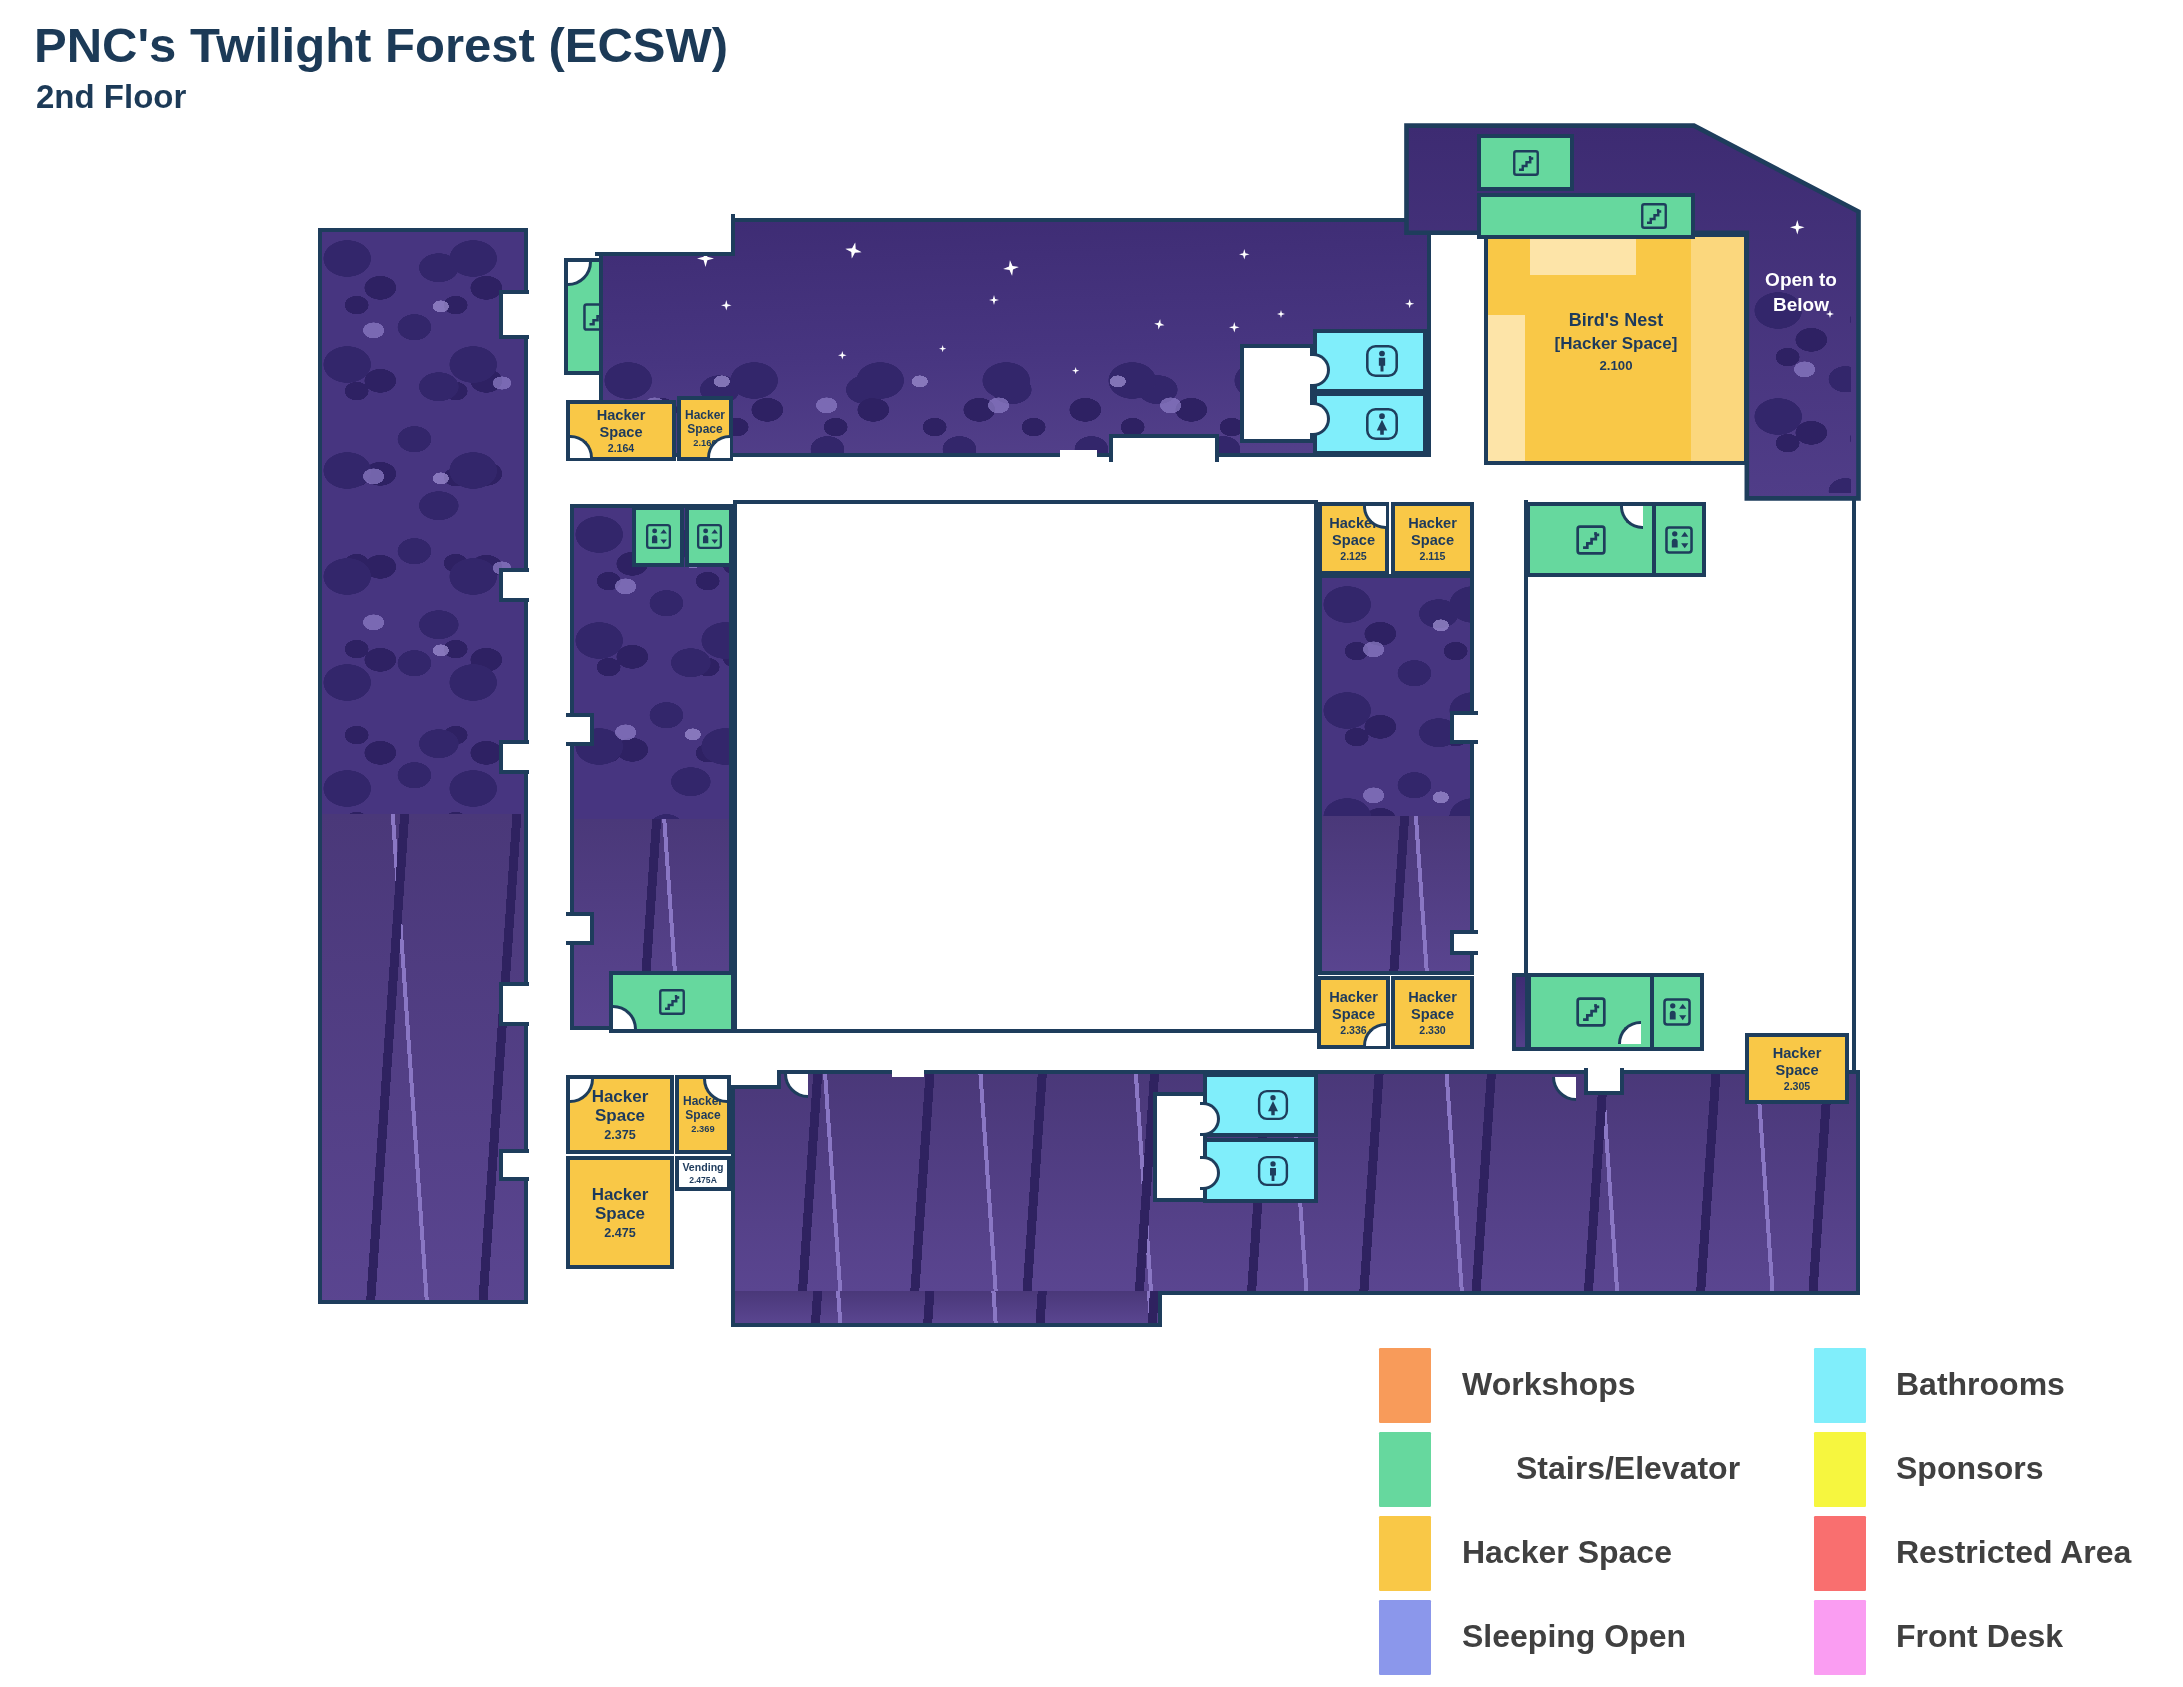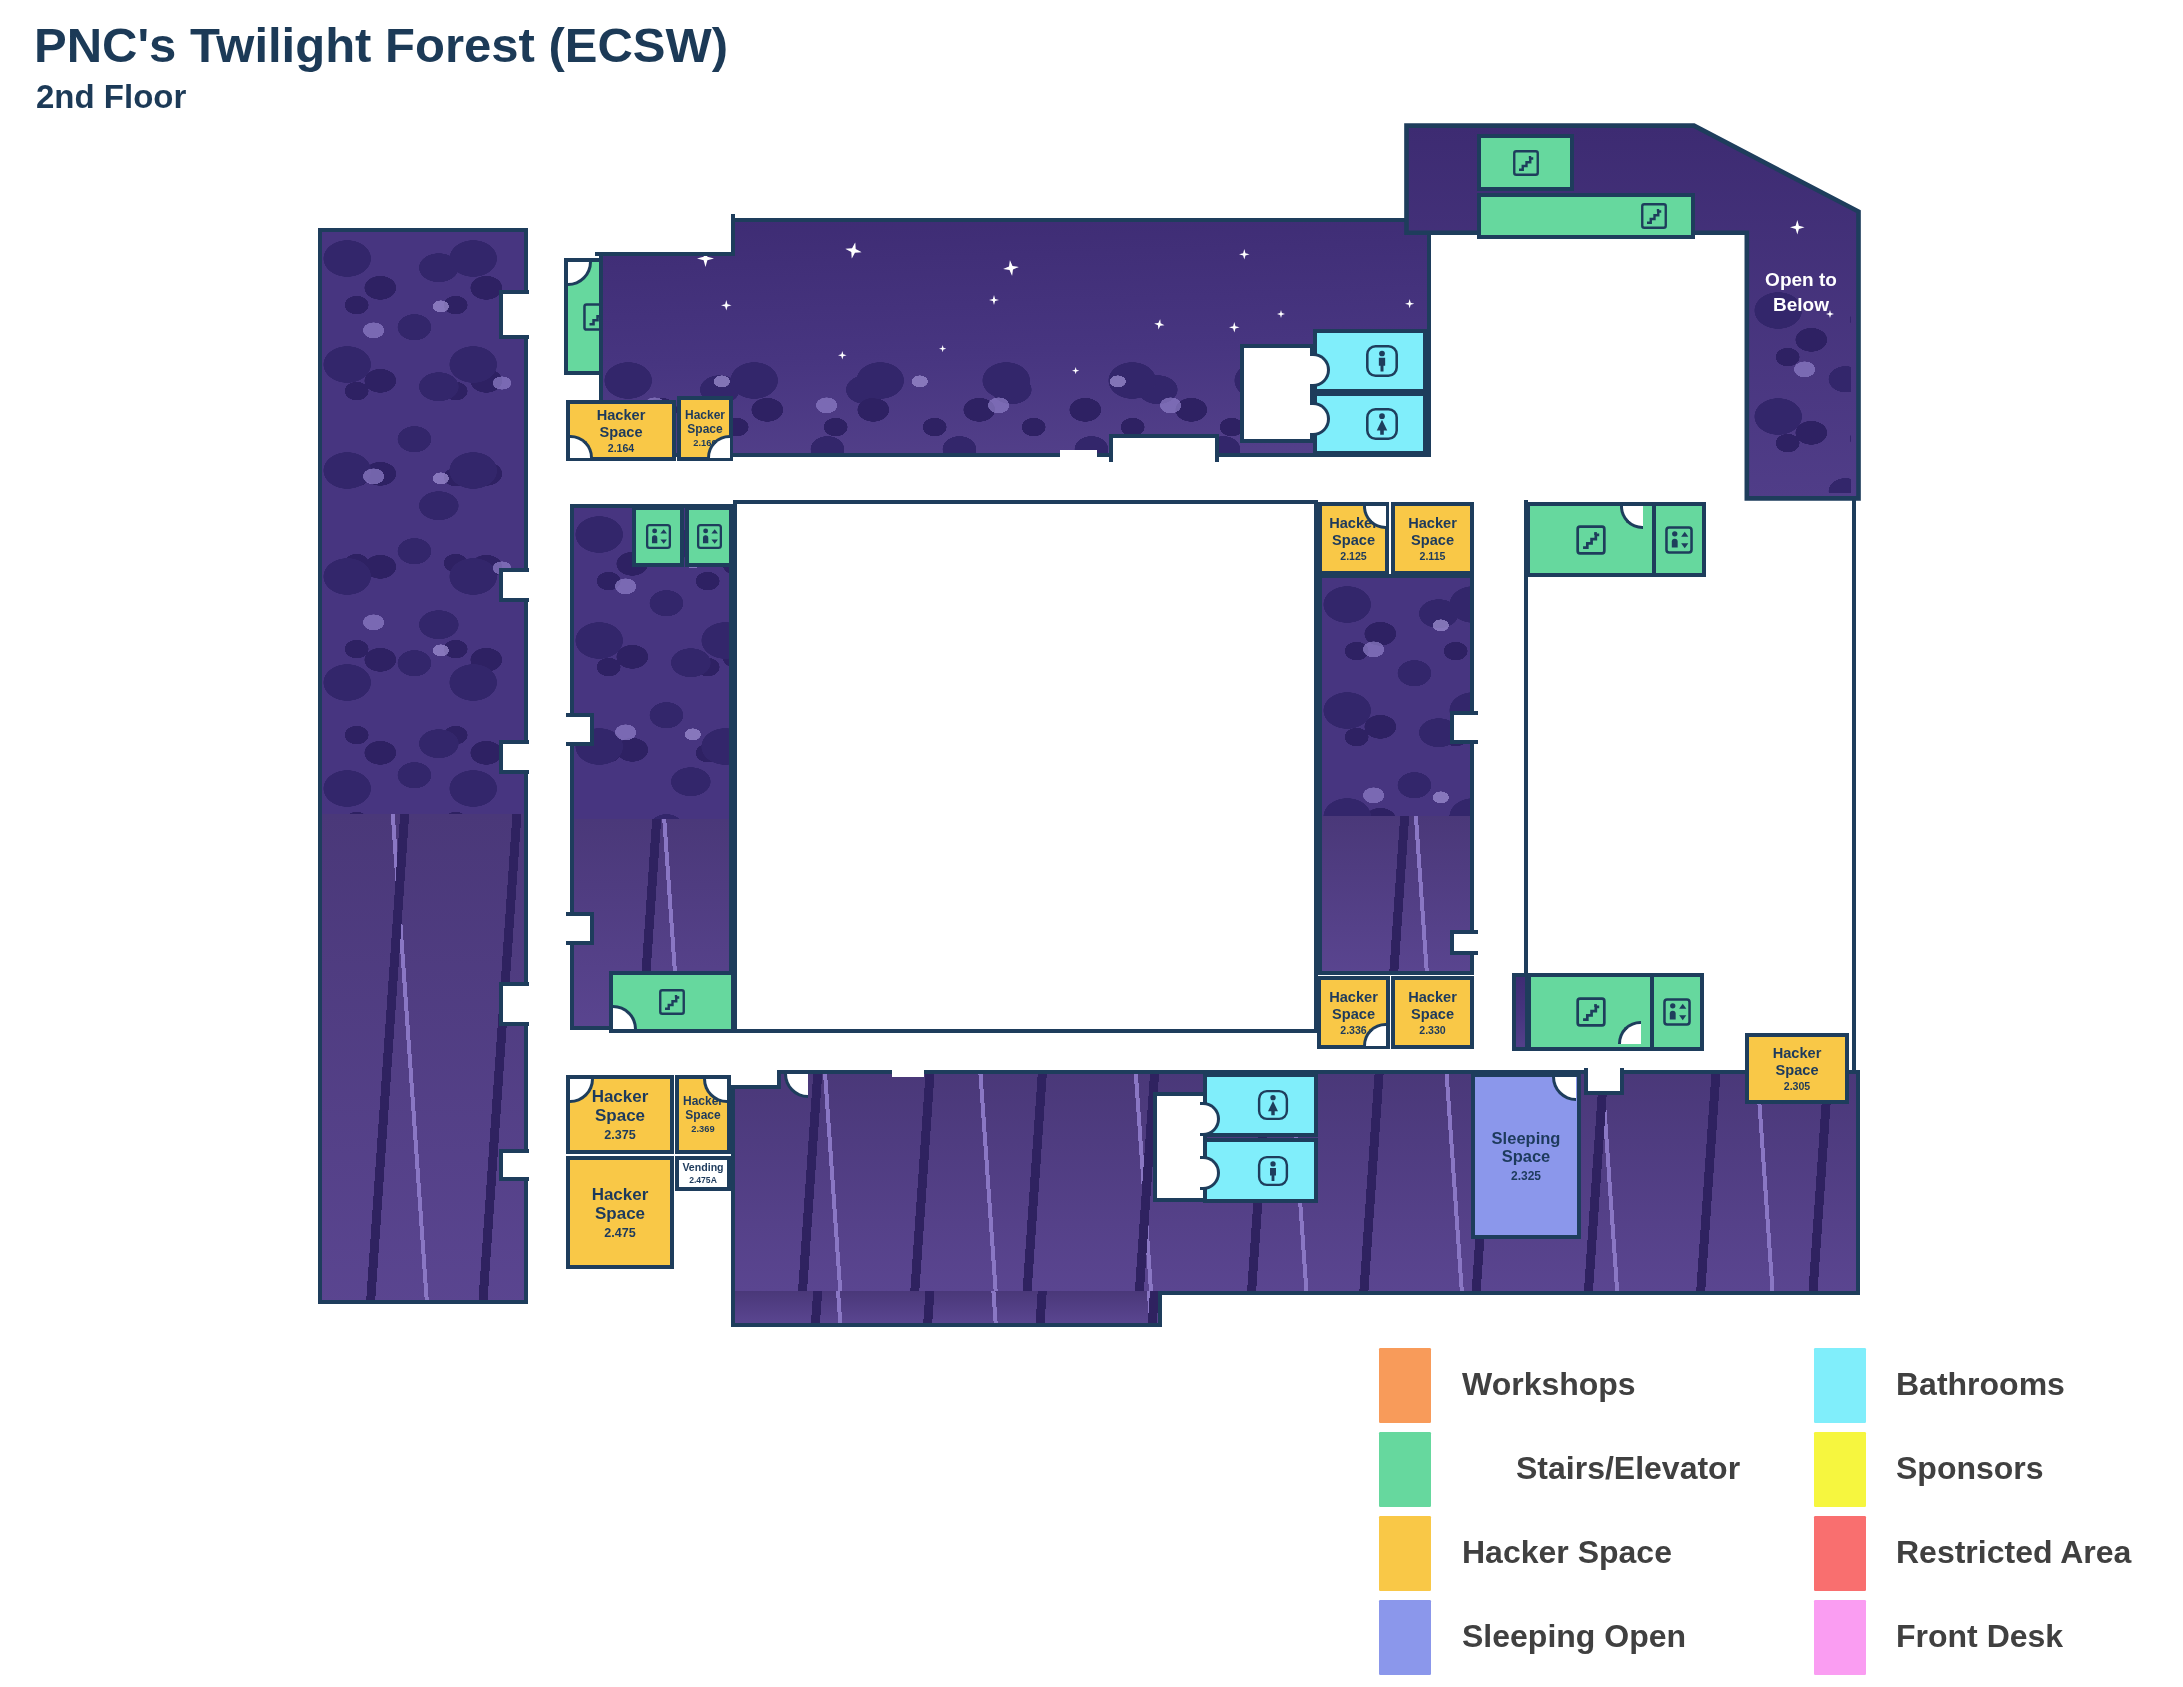--- a/index.html
+++ b/index.html
@@ -153,20 +153,30 @@
   </div>
   <div class="room cyan" style="left:1313px;top:392px;width:114px;height:63px;padding-left:24px;">
     <svg class="icon" width="36" height="36" viewBox="0 0 54 54">
         <use href="#ic-woman"></use>
       </svg>
   </div>
   <div class="abs" style="left:1240px;top:344px;width:74px;height:99px;background:#fff;box-sizing:border-box;border:4px solid #1E3D5C;"></div>
   <div class="bump" style="left:1310px;top:353px;width:20px;height:34px;"></div>
   <div class="bump" style="left:1310px;top:402px;width:20px;height:34px;"></div>
 
+  <div class="abs" style="left:1484px;top:233px;width:264px;height:232px;background:#F9C847;box-sizing:border-box;border:4px solid #1E3D5C;overflow:hidden;">
+    <div class="abs" style="left:42px;top:0;width:106px;height:38px;background:#FDE4A8;"></div>
+    <div class="abs" style="left:0;top:78px;width:37px;height:152px;background:#FDE4A8;"></div>
+    <div class="abs" style="right:0;top:0;width:53px;height:100%;background:#FBD77D;"></div>
+    <div class="bn-label" style="left:0;top:73px;width:100%;">
+      <div style="font-size:18px;">Bird's Nest</div>
+      <div style="font-size:17px;margin-top:2.6px;">[Hacker Space]</div>
+      <div style="font-size:13.2px;margin-top:4px;">2.100</div>
+    </div>
+  </div>
 
   <svg class="abs" style="left:1404px;top:123px;" width="457" height="378" viewBox="0 0 690 572">
     <defs>
       <linearGradient id="ng" x1="0" y1="0" x2="0" y2="1">
         <stop offset="0" stop-color="#3D2B72"></stop>
           <stop offset="1" stop-color="#503D88"></stop>
       </linearGradient>
     </defs>
     <polygon points="3,4 438,4 687,134 687,568 518,568 518,166 3,166" fill="url(#ng)" stroke="#1E3D5C" stroke-width="7"></polygon>
   </svg>
@@ -289,24 +299,20 @@
   </div>
   <div class="room cyan" style="left:1203px;top:1138px;width:115px;height:65px;padding-left:24px;">
     <svg class="icon" width="34" height="34" viewBox="0 0 52 52">
         <use href="#ic-man"></use>
       </svg>
   </div>
   <div class="abs" style="left:1153px;top:1092px;width:54px;height:110px;background:#fff;box-sizing:border-box;border:4px solid #1E3D5C;"></div>
   <div class="bump" style="left:1200px;top:1102px;width:20px;height:34px;"></div>
   <div class="bump" style="left:1200px;top:1156px;width:20px;height:34px;"></div>
 
-  <div class="room peri" style="left:1471px;top:1073px;width:110px;height:166px;">
-    <div class="nm" style="font-size:16.5px;">Sleeping Space</div>
-    <div class="no" style="font-size:12px;">2.325</div>
-  </div>
   <div class="arc" style="left:1552px;top:1077px;width:24px;height:24px;border-width:0 0 3.3px 3.3px;border-radius:0 0 0 100%;"></div>
 
   <div class="room yellow sm" style="left:1745px;top:1033px;width:104px;height:71px;">
     <div class="nm">Hacker Space</div>
     <div class="no">2.305</div>
   </div>
 
   <div class="room yellow" style="left:566px;top:1075px;width:108px;height:79px;">
     <div class="nm">Hacker Space</div>
     <div class="no">2.375</div>

